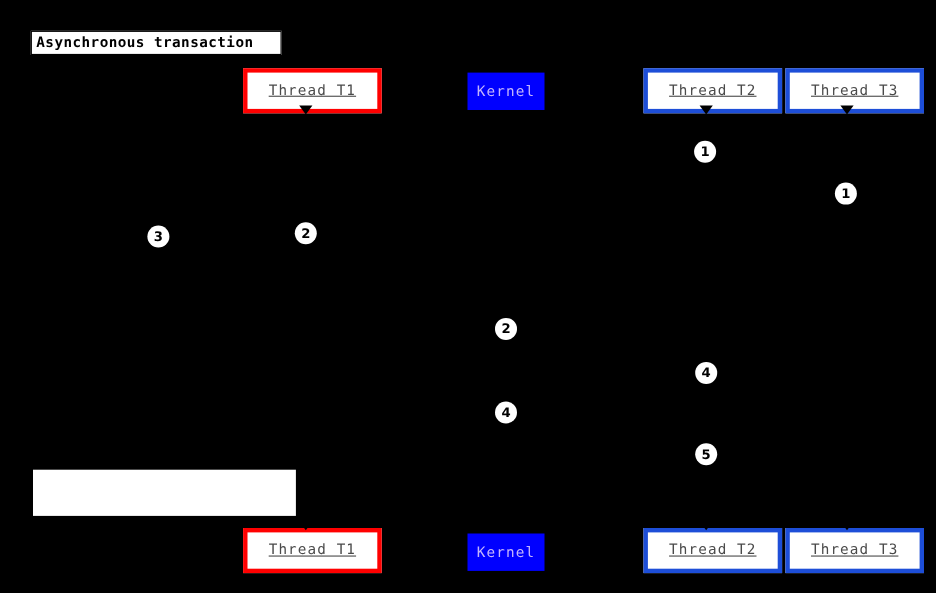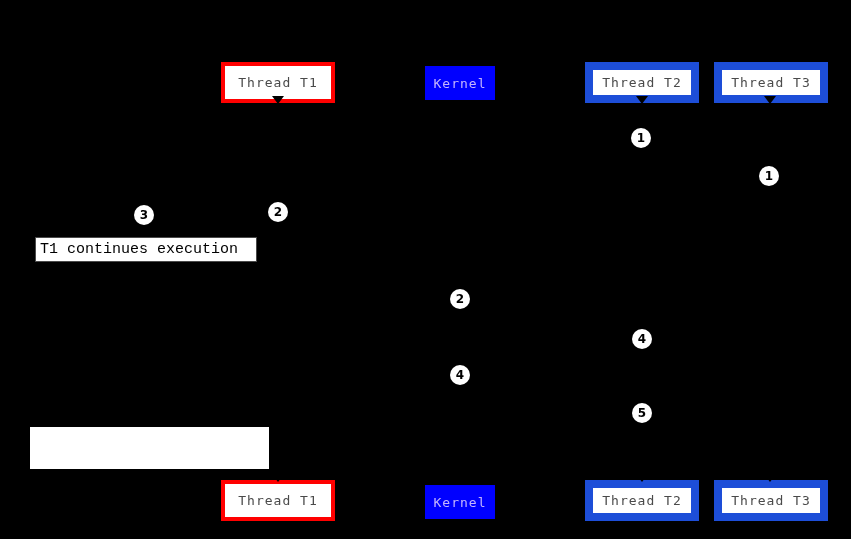--- a/index.html
+++ b/index.html
@@ -11,24 +11,24 @@
     position:absolute;left:28px;top:28px;width:228px;height:22px;
     background:#ffffff;color:#000000;font-weight:bold;font-size:13px;
     display:flex;align-items:center;padding-left:4px;box-sizing:border-box;
     letter-spacing:0.4px;border:1px solid #000;
   }
   .box{
     position:absolute;box-sizing:border-box;display:flex;align-items:center;justify-content:center;
     font-size:13px;letter-spacing:1px;white-space:nowrap;
   }
   .box.thread{
-    width:114px;height:41px;background:#ffffff;color:#4a4a4a;
+    width:126px;height:41px;background:#ffffff;color:#4a4a4a;text-decoration:underline;
   }
   .box.red-border{border:4px solid #ff0000;}
-  .box.blue-border{border:8px solid #1d4ed8;}
+  .box.blue-border{border:4px solid #1d4ed8;}
   .box.kernel{
     width:70px;height:34px;background:#0000ff;color:#c4b5fd;border:none;
   }
   .arrowhead{
     position:absolute;width:0;height:0;
     border-left:6px solid transparent;border-right:6px solid transparent;
     border-top:8px solid #000000;
   }
   .side-note{
     position:absolute;left:35px;top:237px;width:222px;height:25px;
@@ -45,39 +45,39 @@
     background:#ffffff;color:#000000;
     font-family:"DejaVu Sans", sans-serif;font-size:12px;font-weight:bold;
     display:flex;align-items:center;justify-content:center;line-height:1;
   }
 </style>
 </head>
 <body>
 
 <div class="canvas">
 
+  <div class="title-note">Asynchronous transaction</div>
 
   <div class="box thread red-border" style="left:221px;top:62px;">
     <span>Thread T1</span>
   </div>
   <div class="box kernel" style="left:425px;top:66px;">
     <span>Kernel</span>
   </div>
   <div class="box thread blue-border" style="left:585px;top:62px;">
     <span>Thread T2</span>
   </div>
   <div class="box thread blue-border" style="left:714px;top:62px;">
     <span>Thread T3</span>
   </div>
 
   <div class="arrowhead" style="left:272px;top:96px;"></div>
   <div class="arrowhead" style="left:636px;top:96px;"></div>
   <div class="arrowhead" style="left:764px;top:96px;"></div>
 
-  <div class="side-note">T1 continues execution</div>
   <div class="blank-note"></div>
 
   <div id="markers">
       <div class="marker" style="left: 631px; top: 128px;">1</div>
       <div class="marker" style="left: 759px; top: 166px;">1</div>
       <div class="marker" style="left: 268px; top: 202px;">2</div>
       <div class="marker" style="left: 134px; top: 205px;">3</div>
       <div class="marker" style="left: 450px; top: 289px;">2</div>
       <div class="marker" style="left: 632px; top: 329px;">4</div>
       <div class="marker" style="left: 450px; top: 365px;">4</div>

